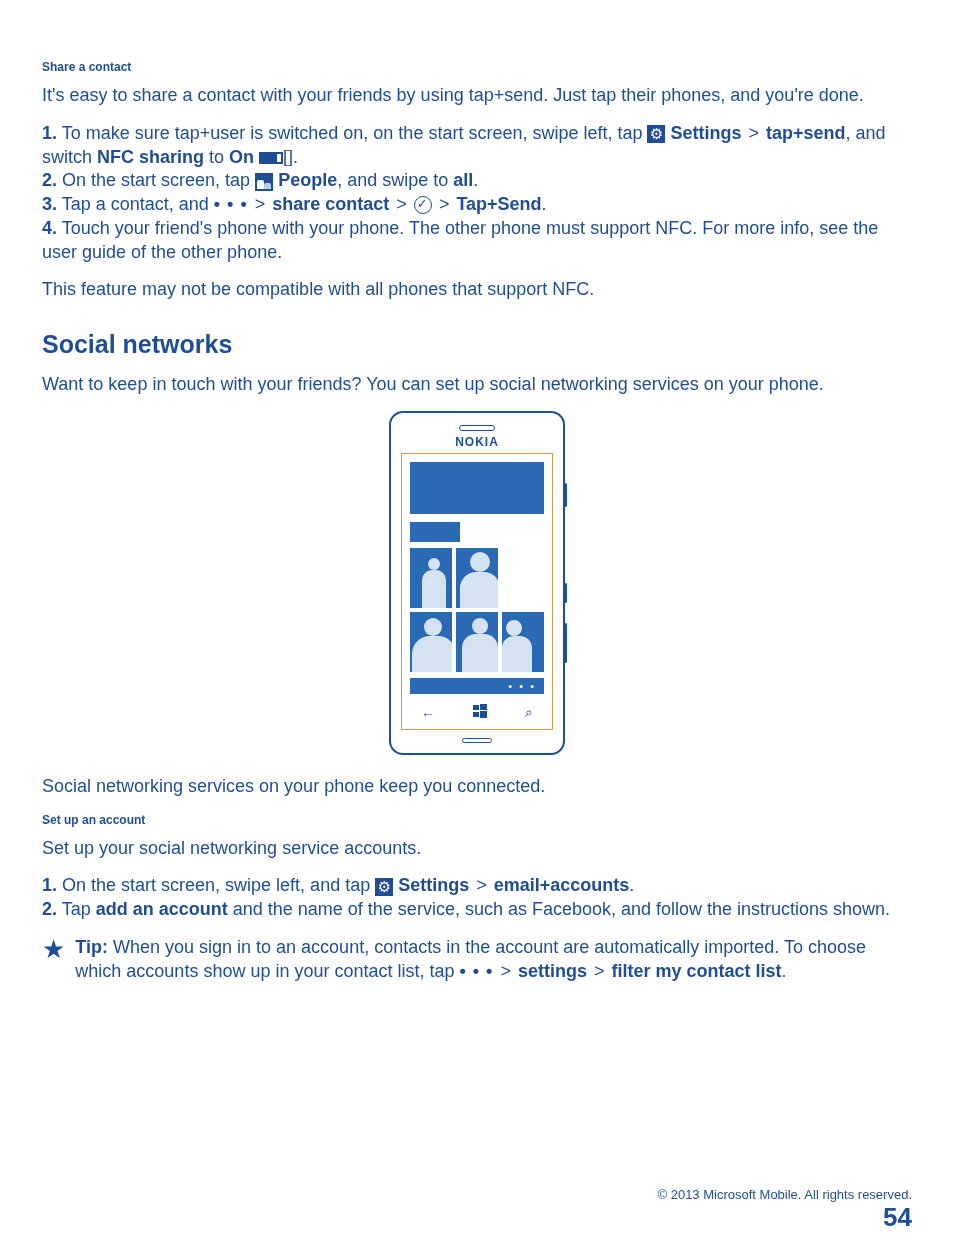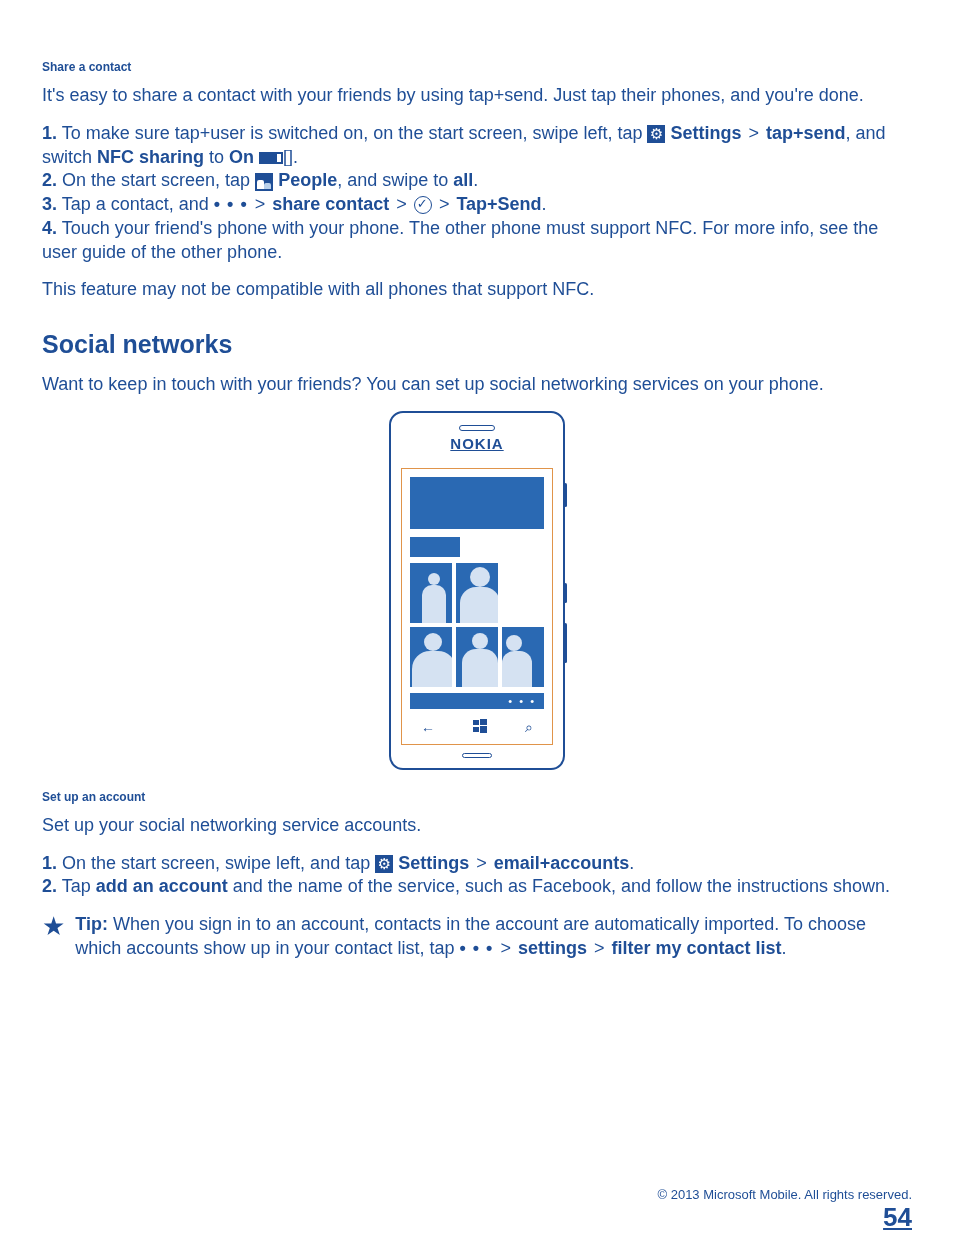--- a/index.html
+++ b/index.html
@@ -111,25 +111,24 @@
     background: #fff;
   }
   .phone .earpiece {
     width: 34px; height: 4px;
     border: 1.5px solid #1f4e96;
     border-radius: 3px;
     margin: 0 auto 4px auto;
   }
   .phone .brand {
     text-align: center;
-    font-size: 15px;
+    font-size: 12px;
     font-weight: bold;
     letter-spacing: 1px;
-    margin-bottom: 16px;
-    text-decoration: underline;
+    margin-bottom: 4px;
   }
   .phone .screen {
     width: 150px;
     border: 1.5px solid #e0944a;
     background: #fff;
   }
   .phone .header-block {
     background: #2a69b3; height: 52px; margin: 8px;
   }
   .phone .subheader {
@@ -200,21 +199,21 @@
     position: absolute;
     bottom: 24px;
     left: 42px;
     right: 42px;
     display: flex;
     justify-content: space-between;
     align-items: flex-end;
     flex-direction: column;
   }
   .copyright { font-size: 13px; }
-  .pagenum { font-size: 26px; font-weight: bold; text-decoration: underline; }
+  .pagenum { font-size: 26px; font-weight: bold; }
 
   
   .sil {
     position: absolute;
     background: #d5e2f2;
   }
   .sil.head { border-radius: 50%; }
 </style>
 </head>
 <body>
@@ -297,20 +296,21 @@
                 <rect x="0" y="8" width="6" height="5" fill="#1f4e96"></rect>
                 <rect x="7" y="7" width="7" height="7" fill="#1f4e96"></rect>
               </svg></span>
           <span>⌕</span>
         </div>
       </div>
       <div class="homebtn"></div>
     </div>
   </div>
 
+  <p>Social networking services on your phone keep you connected.</p>
 
   <div class="section-heading">Set up an account</div>
   <p>Set up your social networking service accounts.</p>
 
   <div class="steps">
     <span class="bold">1.</span><span> On the start screen, swipe left, and tap </span><span class="icon icon-settings"></span>
     <span class="bold">Settings</span>
     <span class="gt">&gt;</span>
     <span class="bold">email+accounts</span><span>.</span>
     <br>

